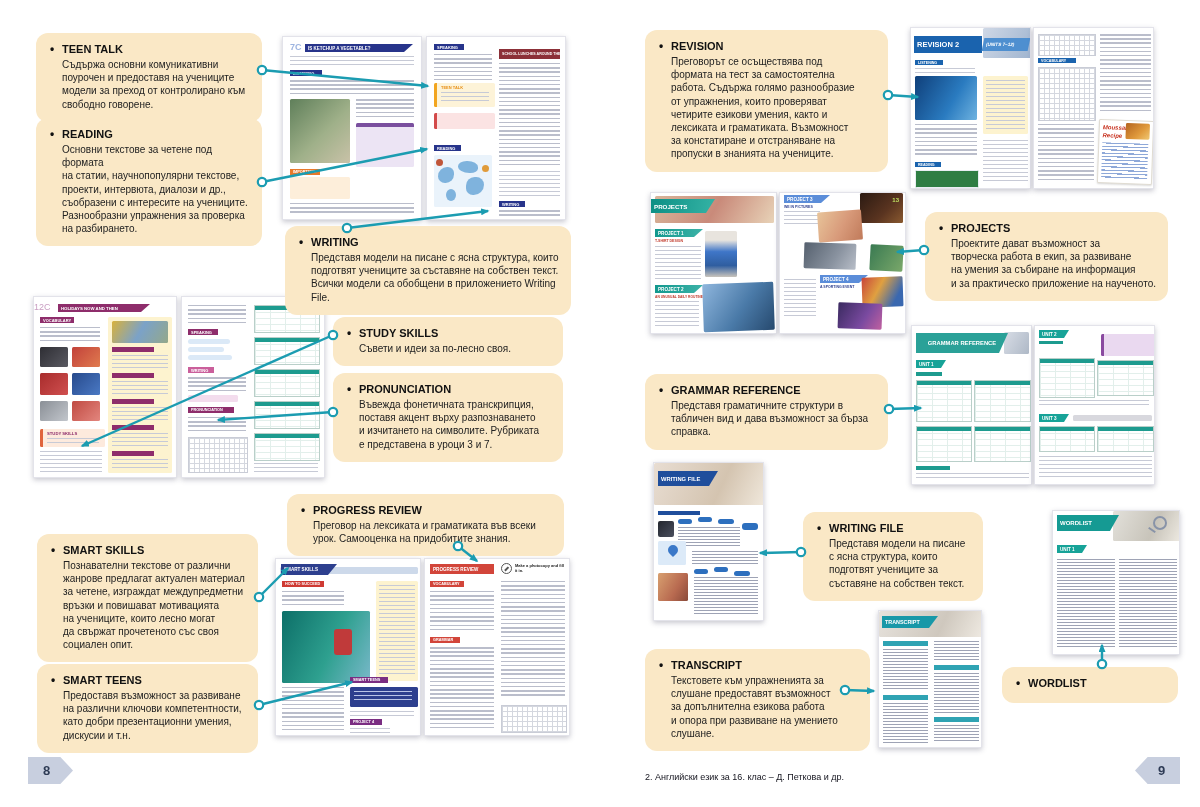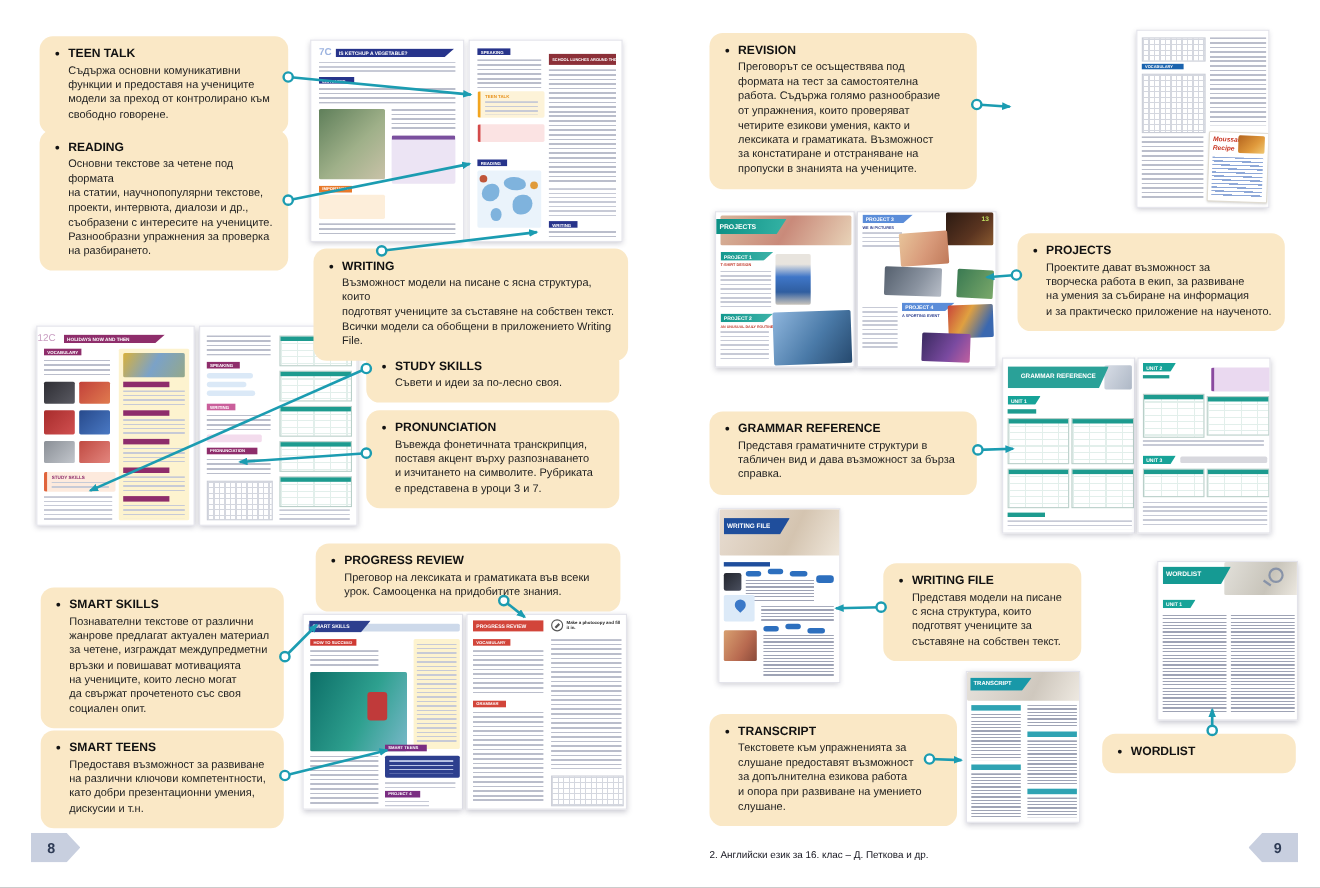--- a/index.html
+++ b/index.html
@@ -35,36 +35,36 @@
   svg.conn{position:absolute;left:0;top:0;z-index:4;pointer-events:none;}
 </style>
 </head>
 <body>
 
 <div class="sheet">
 
   <div class="callout" style="left:36px;top:33px;width:226px;">
     <h3>TEEN TALK</h3>
     <p>Съдържа основни комуникативни
-функции и предоставя на учениците
+поурочен и предоставя на учениците
 модели за преход от контролирано към
 свободно говорене.</p>
   </div>
   <div class="callout" style="left:36px;top:118px;width:226px;">
     <h3>READING</h3>
     <p>Основни текстове за четене под формата
 на статии, научнопопулярни текстове,
 проекти, интервюта, диалози и др.,
 съобразени с интересите на учениците.
 Разнообразни упражнения за проверка
 на разбирането.</p>
   </div>
   <div class="callout" style="left:285px;top:226px;width:286px;">
     <h3>WRITING</h3>
-    <p>Възможност модели на писане с ясна структура, които
+    <p>Представя модели на писане с ясна структура, които
 подготвят учениците за съставяне на собствен текст.
 Всички модели са обобщени в приложението Writing File.</p>
   </div>
   <div class="callout" style="left:333px;top:317px;width:230px;">
     <h3>STUDY SKILLS</h3>
     <p>Съвети и идеи за по-лесно своя.</p>
   </div>
   <div class="callout" style="left:333px;top:373px;width:230px;">
     <h3>PRONUNCIATION</h3>
     <p>Въвежда фонетичната транскрипция,
@@ -259,20 +259,35 @@
       <div class="mtag" style="left:5px;top:22px;width:34px;height:6px;background:#d2453a;font-size:3.8px;">VOCABULARY</div>
       <div class="lines" style="left:5px;top:32px;width:64px;height:40px;"></div>
       <div class="mtag" style="left:5px;top:78px;width:30px;height:6px;background:#d2453a;font-size:3.8px;">GRAMMAR</div>
       <div class="lines" style="left:5px;top:88px;width:64px;height:82px;"></div>
       <div class="lines" style="left:76px;top:22px;width:64px;height:118px;"></div>
       <div class="grid" style="left:76px;top:146px;width:64px;height:26px;"></div>
     </div>
   </div>
 
   <div class="thumb" style="left:910px;top:27px;width:244px;height:162px;">
+    <div class="pg" style="left:0;top:0;width:121px;height:162px;">
+      <div class="ph" style="left:72px;top:0;width:49px;height:30px;background:linear-gradient(120deg,#cfd8e6,#9fb4cf);"></div>
+      <div class="mtag" style="left:3px;top:8px;width:68px;height:17px;background:#1a63ae;font-size:7.5px;">REVISION 2</div>
+      <div class="mtag" style="left:72px;top:10px;width:46px;height:13px;background:#4e8fd0;font-size:4.6px;transform:skewX(-12deg);">(UNITS 7–12)</div>
+      <div class="mtag" style="left:4px;top:32px;width:28px;height:5px;background:#1a63ae;font-size:3.6px;">LISTENING</div>
+      <div class="lines-lt" style="left:4px;top:40px;width:60px;height:6px;"></div>
+      <div class="ph" style="left:4px;top:48px;width:62px;height:44px;background:linear-gradient(120deg,#0f3f7a,#2a7bc0 60%,#6fb3e0);"></div>
+      <div class="lines" style="left:4px;top:96px;width:62px;height:34px;"></div>
+      <div class="mtag" style="left:4px;top:134px;width:26px;height:5px;background:#1a63ae;font-size:3.6px;">READING</div>
+      <div class="ph" style="left:4px;top:142px;width:62px;height:16px;background:#2e7d43;border:1.5px solid #e8eef2;"></div>
+      <div class="ph" style="left:72px;top:48px;width:45px;height:58px;background:#fdf3cf;">
+        <div class="lines-lt" style="left:3px;top:4px;width:39px;height:50px;"></div>
+      </div>
+      <div class="lines-lt" style="left:72px;top:112px;width:45px;height:44px;"></div>
+    </div>
     <div class="pg" style="left:123px;top:0;width:121px;height:162px;">
       <div class="grid" style="left:4px;top:6px;width:56px;height:20px;"></div>
       <div class="mtag" style="left:4px;top:30px;width:38px;height:5px;background:#1a63ae;font-size:3.6px;">VOCABULARY</div>
       <div class="grid" style="left:4px;top:39px;width:56px;height:52px;"></div>
       <div class="lines" style="left:4px;top:96px;width:56px;height:58px;"></div>
       <div class="lines" style="left:66px;top:6px;width:51px;height:80px;"></div>
       <div class="ph" style="left:64px;top:92px;width:53px;height:62px;background:#fff;border:1px solid #e0dcd2;box-shadow:0 1px 2px rgba(0,0,0,.15);transform:rotate(2deg);">
         <div style="position:absolute;left:3px;top:4px;font-size:6px;font-weight:bold;font-style:italic;color:#c8321f;">Moussaka</div>
         <div style="position:absolute;left:3px;top:12px;font-size:6px;font-weight:bold;font-style:italic;color:#c8321f;">Recipe</div>
         <div class="ph" style="left:26px;top:2px;width:24px;height:16px;background:linear-gradient(135deg,#b4641e,#e09a3c 60%,#f0c873);"></div>

